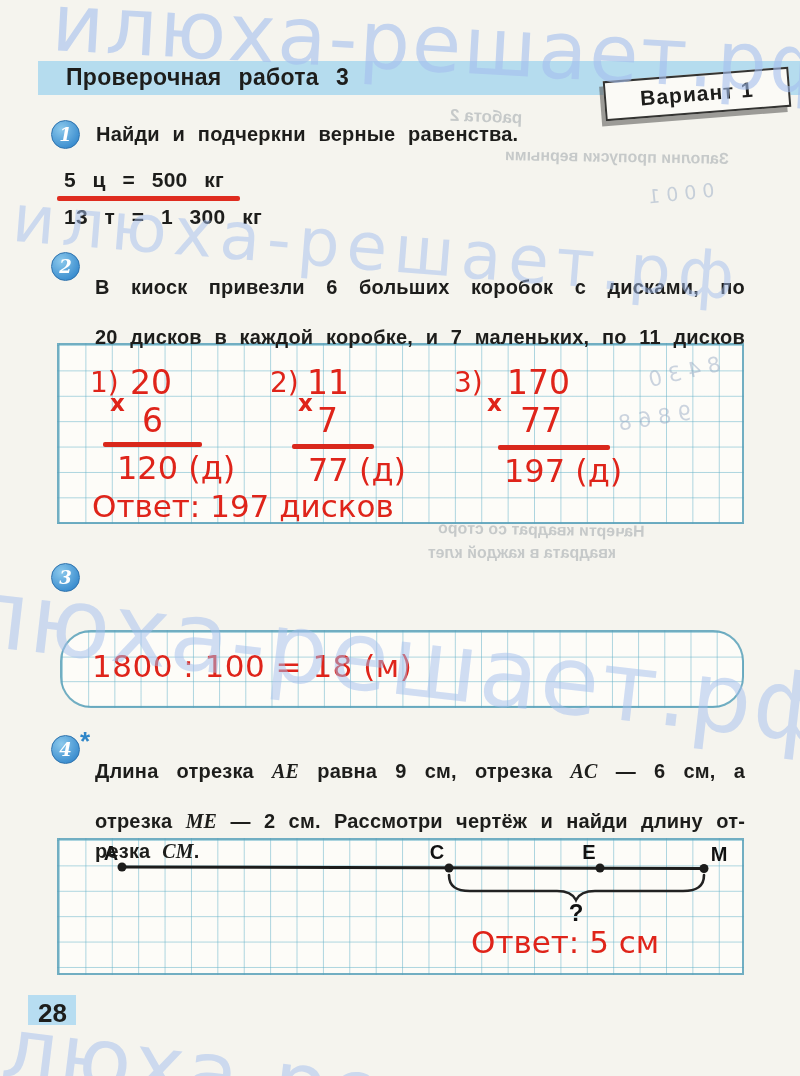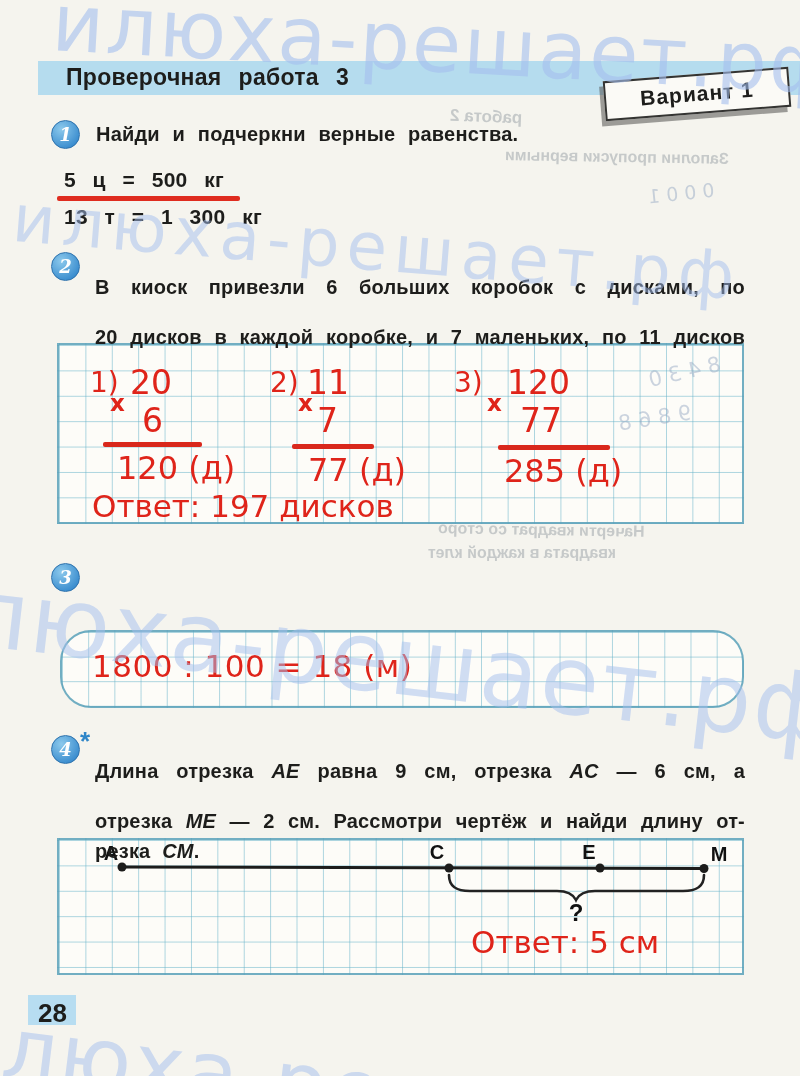--- a/index.html
+++ b/index.html
@@ -22,21 +22,21 @@
         display:flex;align-items:center;justify-content:center;
         font-family:"DejaVu Serif",serif;z-index:3;}
   .star{position:absolute;color:#2f86c8;font-size:26px;font-weight:bold;z-index:3;}
 
   
   .prompt{position:absolute;font-size:20px;font-weight:bold;letter-spacing:.2px;
           word-spacing:.35em;z-index:3;white-space:nowrap;}
   .para{position:absolute;left:95px;width:650px;font-size:20px;font-weight:bold;
         line-height:30.5px;letter-spacing:.2px;word-spacing:.3em;z-index:3;}
   .para .j{text-align:justify;text-align-last:justify;margin-top:19px;}
-  .para i{font-family:Liberation Sans, sans-serif;font-style:italic;}
+  .para i{font-family:Liberation Serif, serif;font-style:italic;}
 
   .eq{position:absolute;font-size:21px;font-weight:bold;word-spacing:.5em;
       letter-spacing:.3px;white-space:nowrap;z-index:3;}
   .eq.ul::after{content:"";position:absolute;left:-7px;right:-16px;bottom:-9px;height:5px;
       background:#df2c1f;border-radius:2px;}
   .eq.ul.long::after{right:-22px;}
 
   
   .grid{position:absolute;background-color:#fdfcf8;
         background-image:linear-gradient(to right,rgba(105,180,202,.55) 1px,transparent 1px),
@@ -111,24 +111,24 @@
       <span class="hwp wi" style="left:0;top:3px">2)</span>
       <span class="hwp wop" style="left:28px;top:26px">х</span>
       <span class="hwp wtop" style="left:37px;top:0">11</span>
       <span class="hwp wbot" style="left:47px;top:38px">7</span>
       <div class="wline" style="left:22px;top:78px;width:82px;"></div>
       <span class="hwp wres" style="left:38px;top:88px">77 (д)</span>
     </div>
     <div class="work" style="left:395px;top:21px;">
       <span class="hwp wi" style="left:0;top:3px">3)</span>
       <span class="hwp wop" style="left:33px;top:26px">х</span>
-      <span class="hwp wtop" style="left:53px;top:0">120</span>
+      <span class="hwp wtop" style="left:53px;top:0">170</span>
       <span class="hwp wbot" style="left:66px;top:38px">77</span>
       <div class="wline" style="left:44px;top:79px;width:112px;"></div>
-      <span class="hwp wres" style="left:50px;top:89px">285 (д)</span>
+      <span class="hwp wres" style="left:50px;top:89px">197 (д)</span>
     </div>
     <div class="hw" style="left:33px;top:143px;font-size:31px;text-align:right;">Ответ: 197 дисков</div>
   </div>
 
   <div class="tnum" style="left:51px;top:563px;">3</div>
   <div class="grid" id="gridB" style="left:60px;top:630px;width:680px;height:74px;background-size:26.2px 24.6px;border-radius:31px;">
     <div class="hw" style="left:30px;top:16px;font-size:31px;letter-spacing:.5px;">1800 : 100 = 18 (м)</div>
   </div>
 
   <div class="tnum" style="left:51px;top:735px;">4</div>

